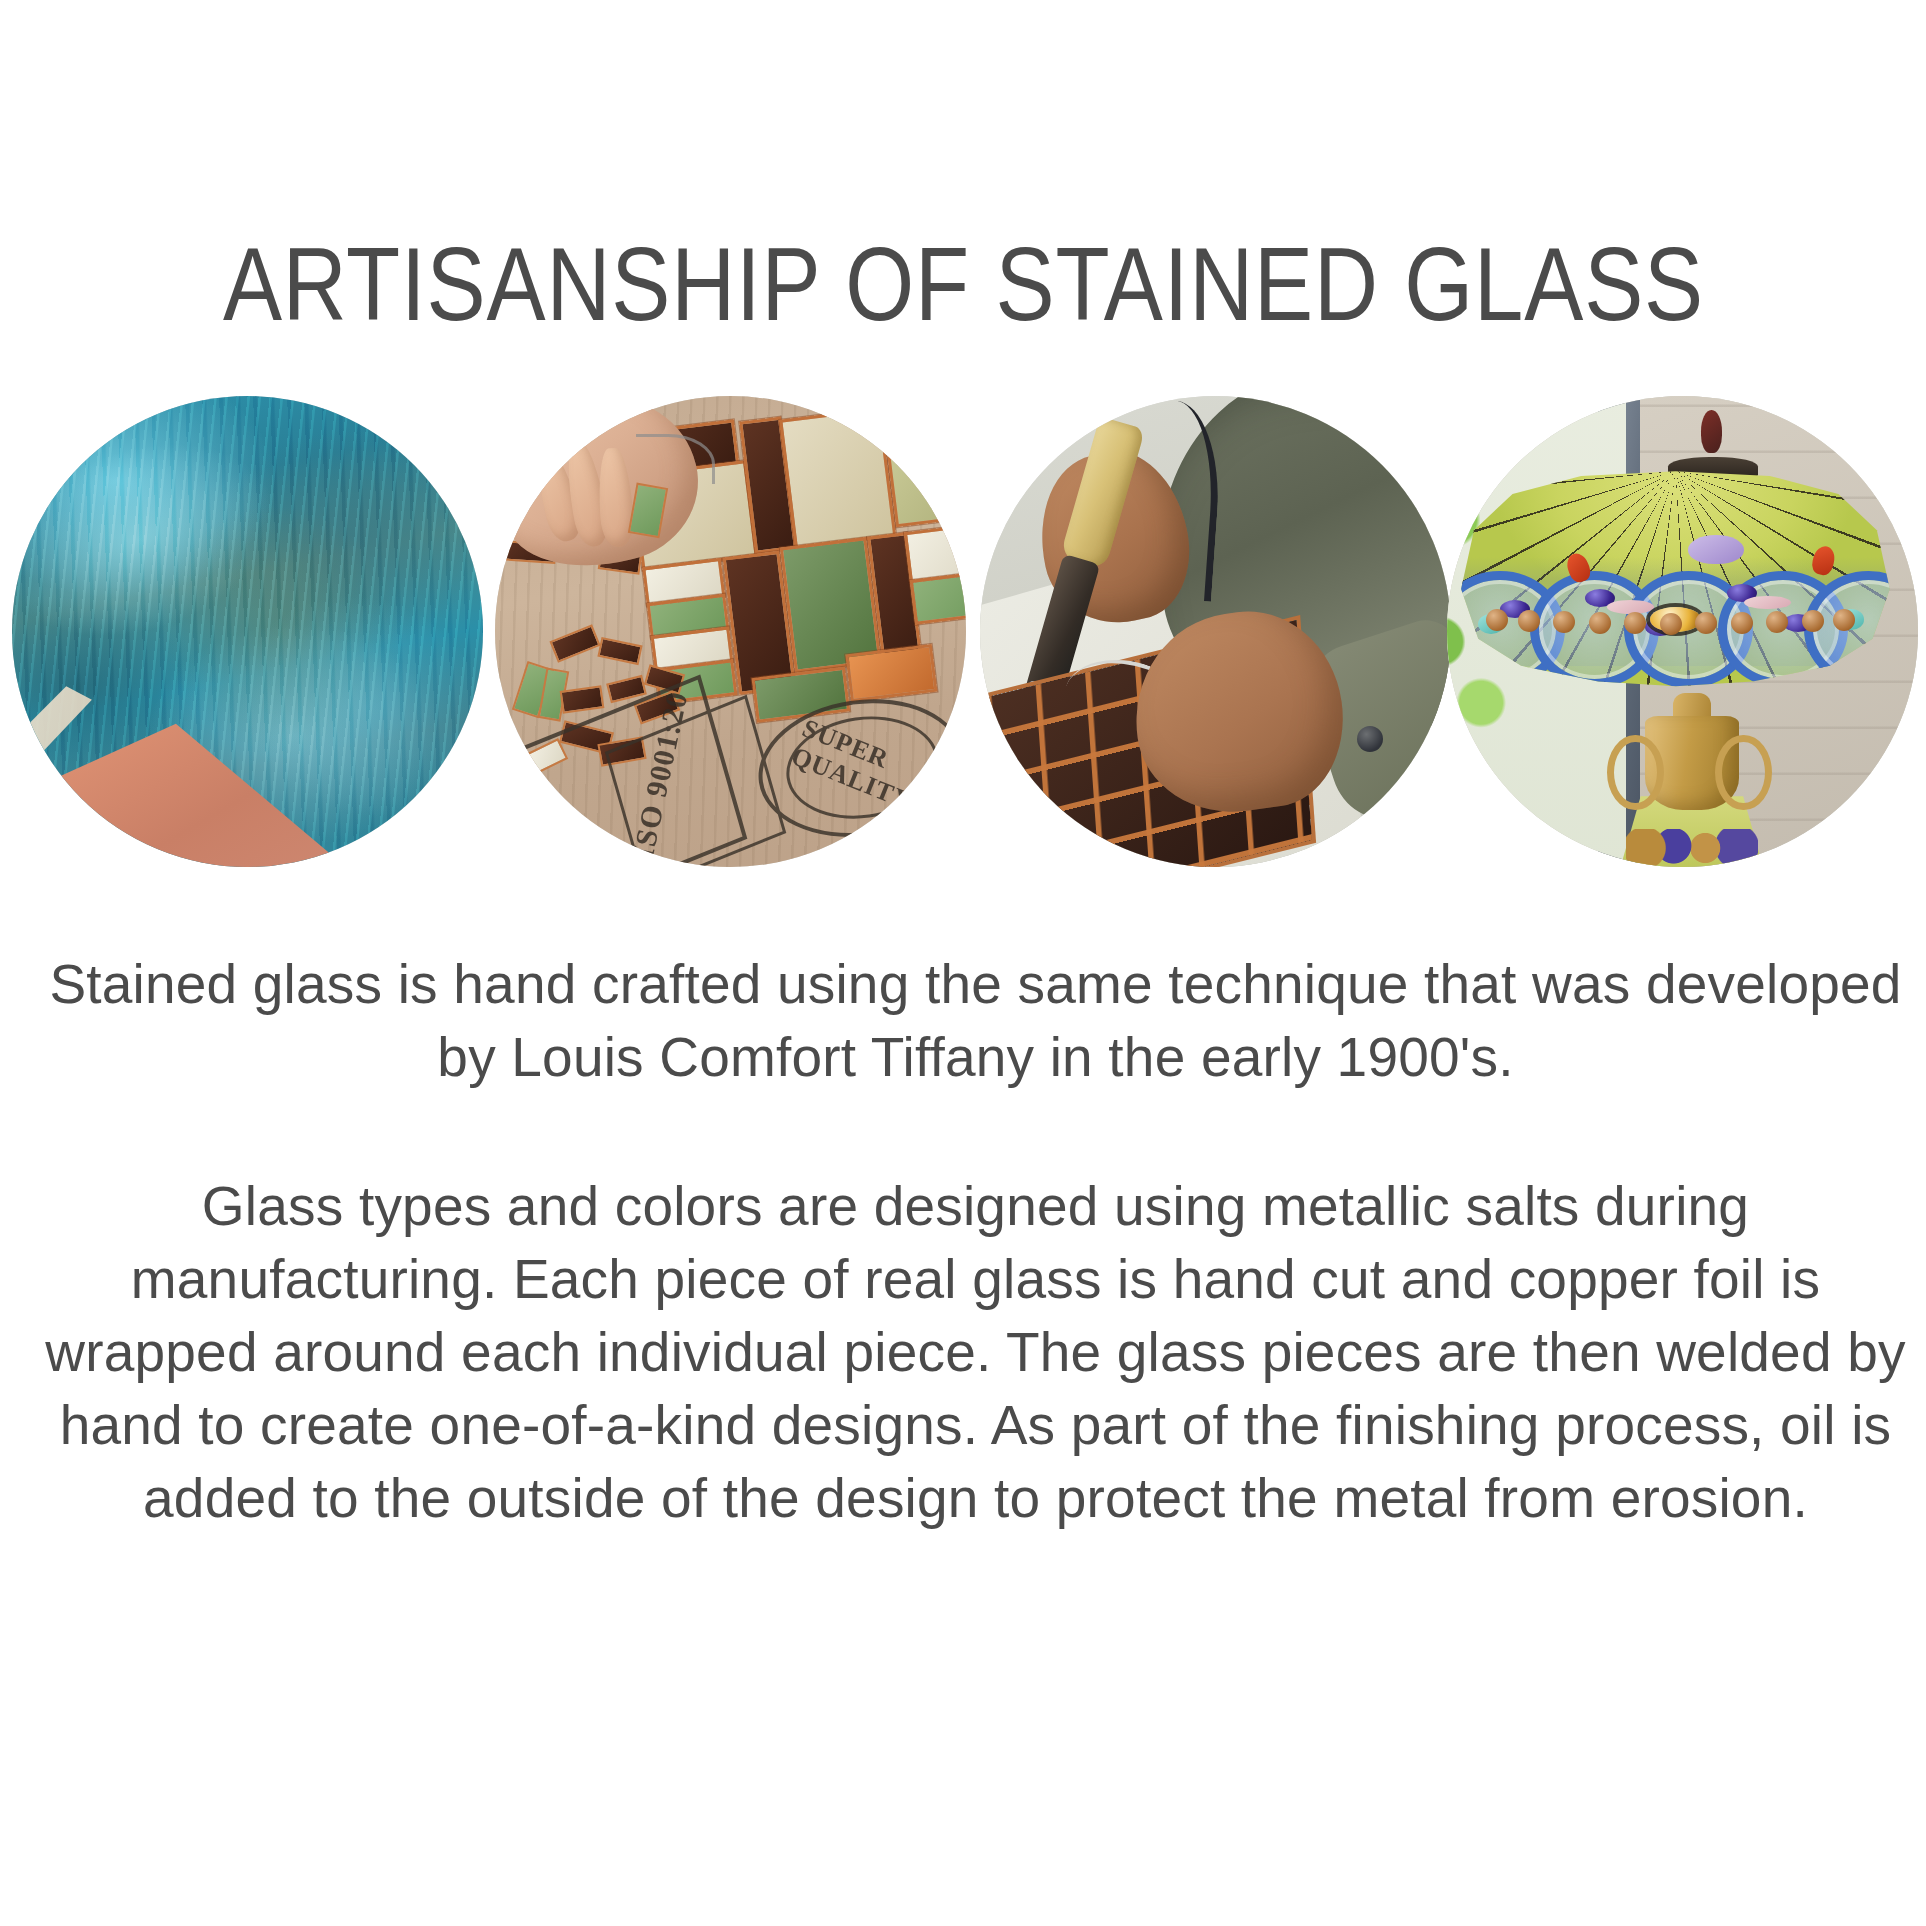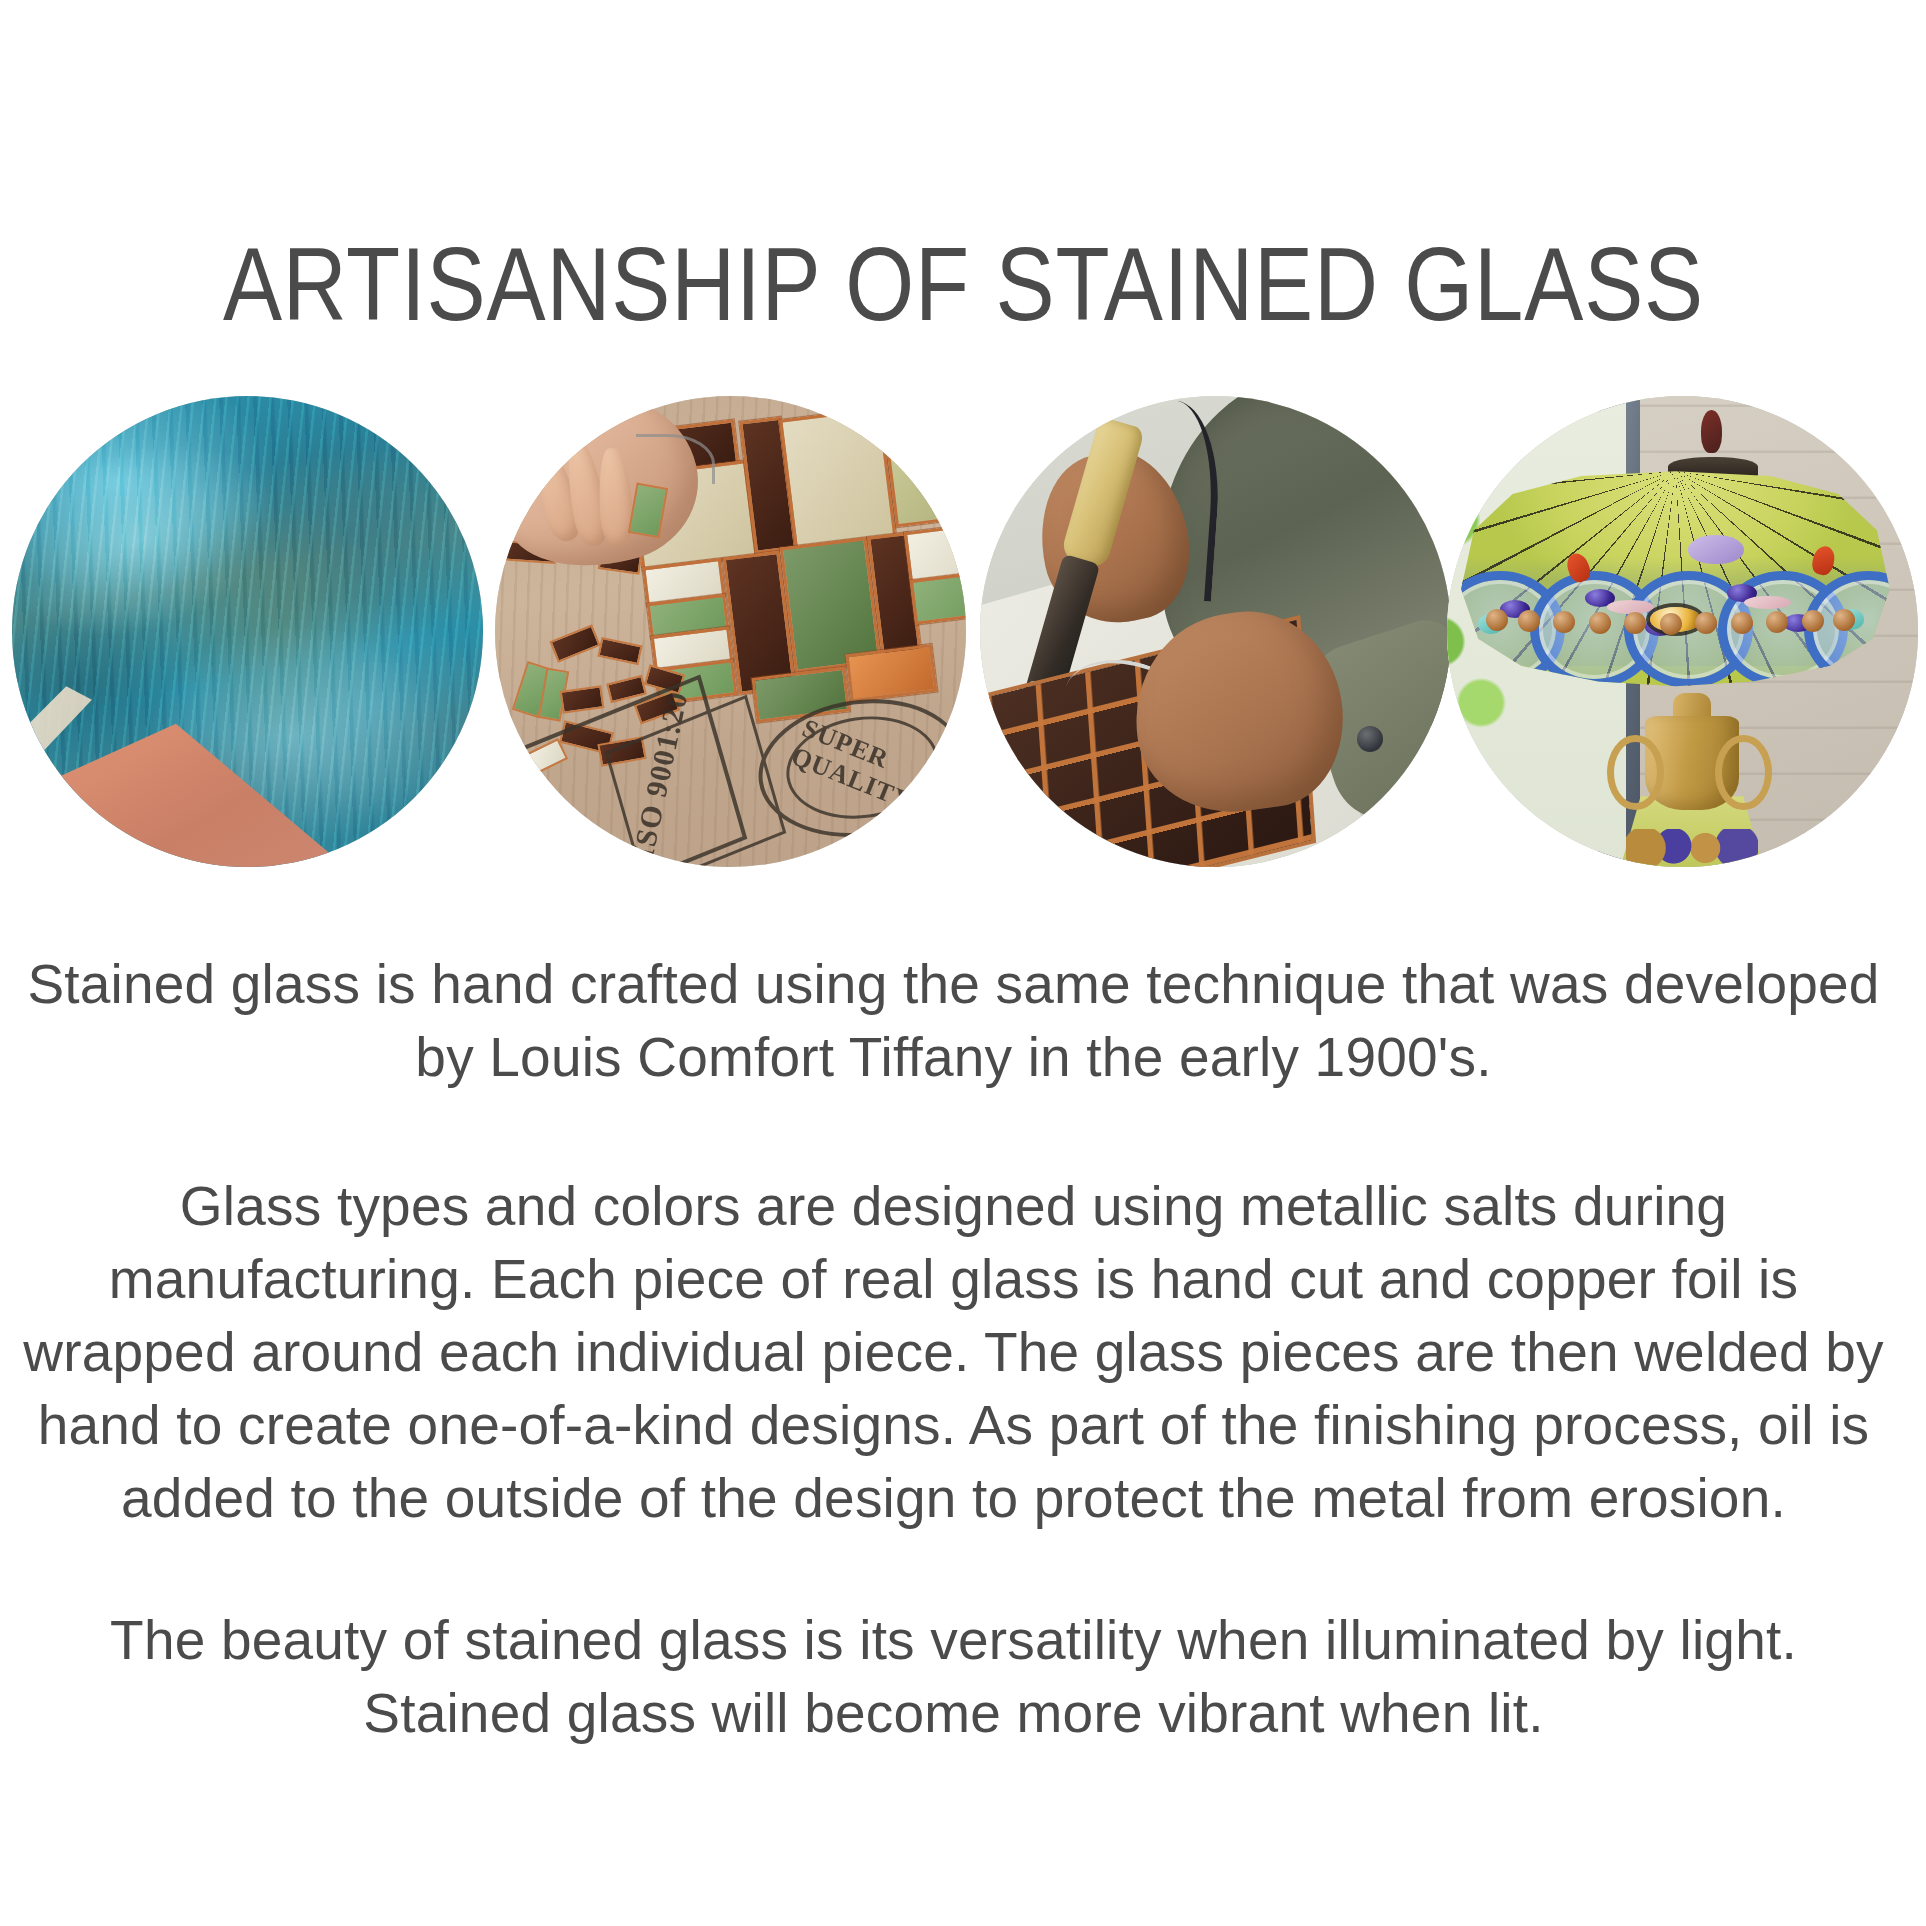--- a/index.html
+++ b/index.html
@@ -382,21 +382,21 @@
     position:absolute;left:38%;top:92%;width:28%;height:8%;
     background:
       radial-gradient(circle at 14% 50%, #b98b3c 0 18%, rgba(0,0,0,0) 19%),
       radial-gradient(circle at 36% 44%, #4a3f9e 0 20%, rgba(0,0,0,0) 21%),
       radial-gradient(circle at 60% 50%, #c29347 0 18%, rgba(0,0,0,0) 19%),
       radial-gradient(circle at 84% 46%, #55489f 0 19%, rgba(0,0,0,0) 20%);
   }
 
   
   .body-text{
-    position:absolute;left:20px;width:1867px;
+    position:absolute;left:42px;width:1867px;
     text-align:center;
     color:#4b4b4b;
     font-weight:300;
     font-size:55px;
     line-height:73px;
     letter-spacing:0.2px;
   }
   .p1{top:948px;}
   .p2{top:1170px;}
   .p3{top:1604px;}
@@ -556,16 +556,15 @@
         <div class="g4-base"></div>
         <div class="g4-handle" style="left:34%;"></div>
         <div class="g4-handle" style="left:57%;"></div>
       </div>
     </div>
 
   </div>
 
   <div class="body-text p1">Stained glass is hand crafted using the same technique that was developed by Louis Comfort Tiffany in the early 1900's.</div>
   <div class="body-text p2">Glass types and colors are designed using metallic salts during manufacturing. Each piece of real glass is hand cut and copper foil is wrapped around each individual piece. The glass pieces are then welded by hand to create one-of-a-kind designs. As part of the finishing process, oil is added to the outside of the design to protect the metal from erosion.</div>
-  <div class="body-text p3">The beauty of stained glass is its versatility when illuminated by light. Stained glass will become more vibrant when lit.</div>
 
 </div>
 
 
 </body></html>

